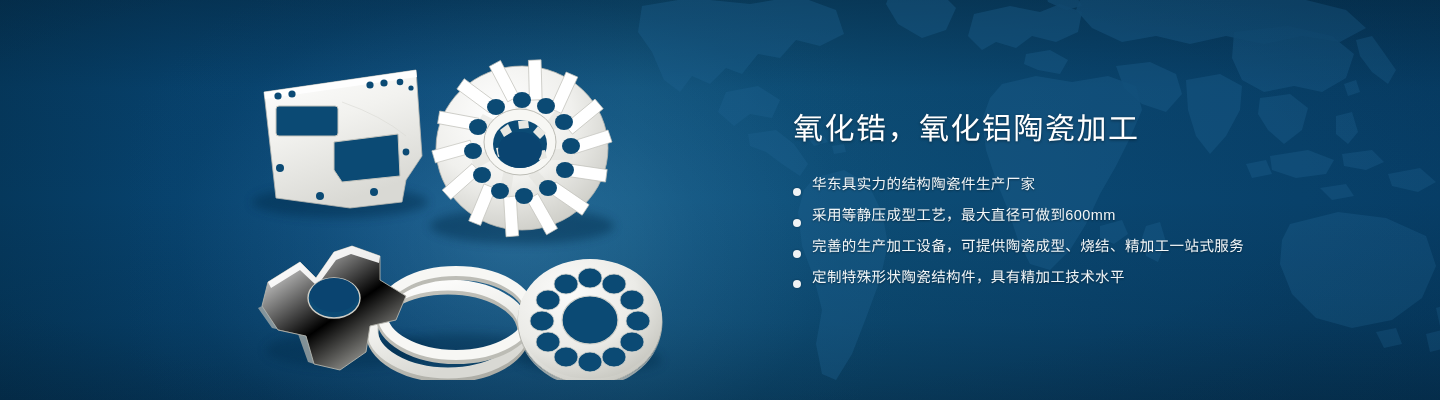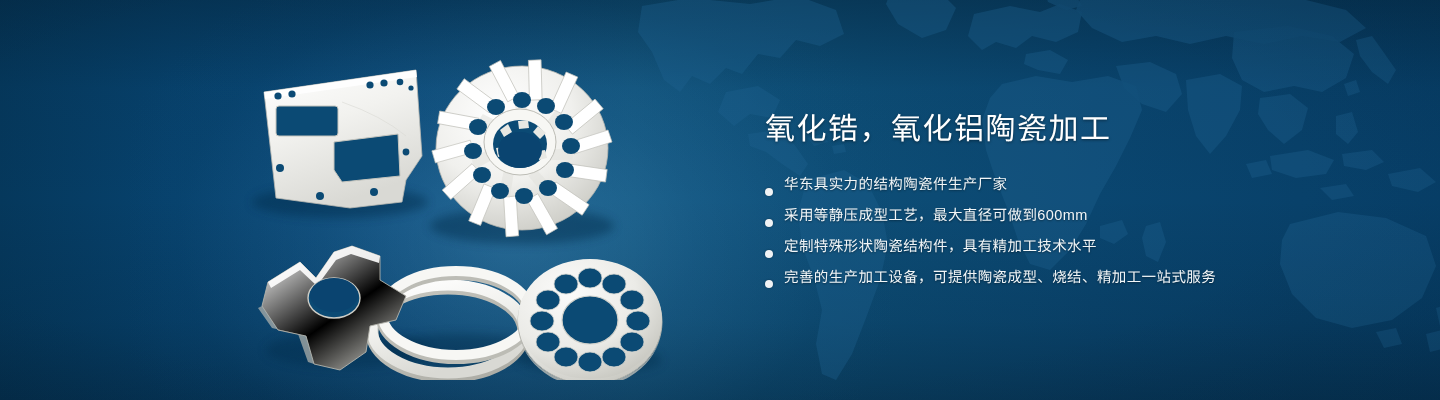--- a/index.html
+++ b/index.html
@@ -86,21 +86,21 @@
     left: 230px;
     top: 30px;
     width: 480px;
     height: 350px;
   }
   .products svg { display: block; width: 100%; height: 100%; }
 
   
   .copy {
     position: absolute;
-    left: 765px;
+    left: 793px;
     top: 110px;
     width: 620px;
   }
   .headline {
     margin: 0;
     font-size: 30px;
     line-height: 1.28;
     font-weight: normal;
     color: #ffffff;
     letter-spacing: 1.5px;
@@ -430,22 +430,22 @@
       <li class="bullet">
         <span class="dot"></span>
         <span class="bullet-text">华东具实力的结构陶瓷件生产厂家</span>
       </li>
       <li class="bullet">
         <span class="dot"></span>
         <span class="bullet-text">采用等静压成型工艺，最大直径可做到600mm</span>
       </li>
       <li class="bullet">
         <span class="dot"></span>
-        <span class="bullet-text">定制特殊形状陶瓷结构件，具有精加工技术水平</span>
+        <span class="bullet-text">完善的生产加工设备，可提供陶瓷成型、烧结、精加工一站式服务</span>
       </li>
       <li class="bullet">
         <span class="dot"></span>
-        <span class="bullet-text">完善的生产加工设备，可提供陶瓷成型、烧结、精加工一站式服务</span>
+        <span class="bullet-text">定制特殊形状陶瓷结构件，具有精加工技术水平</span>
       </li>
     </ul>
   </div>
 
 </div>
 
 </body></html>

